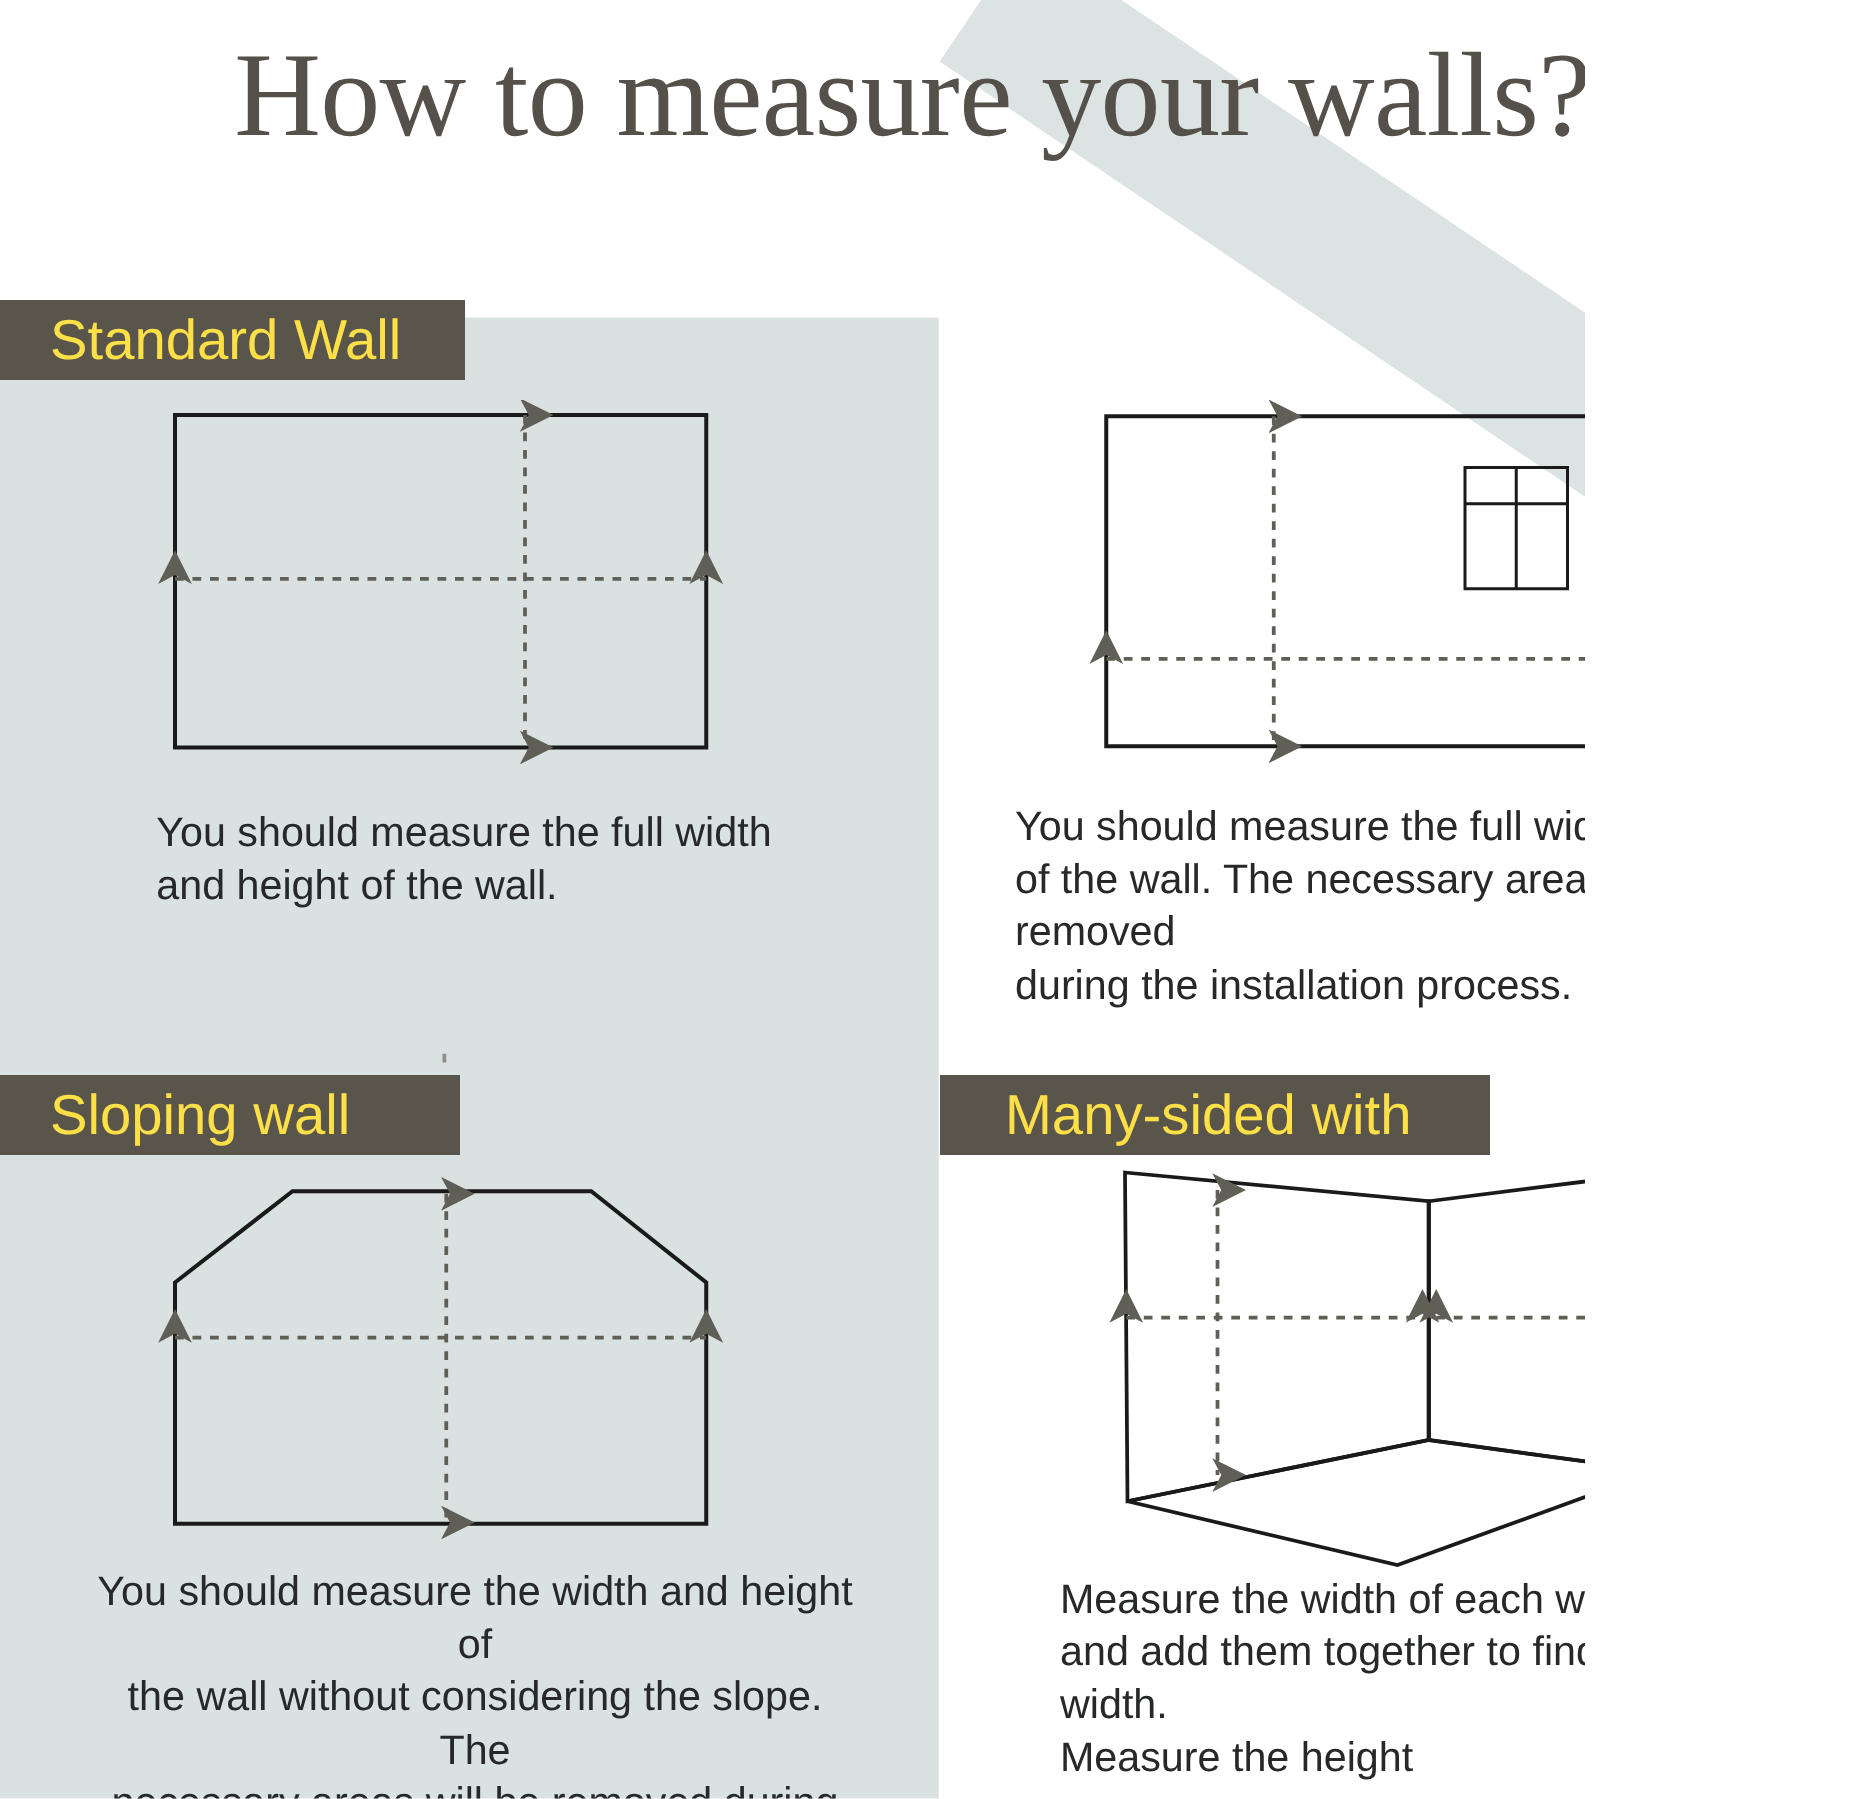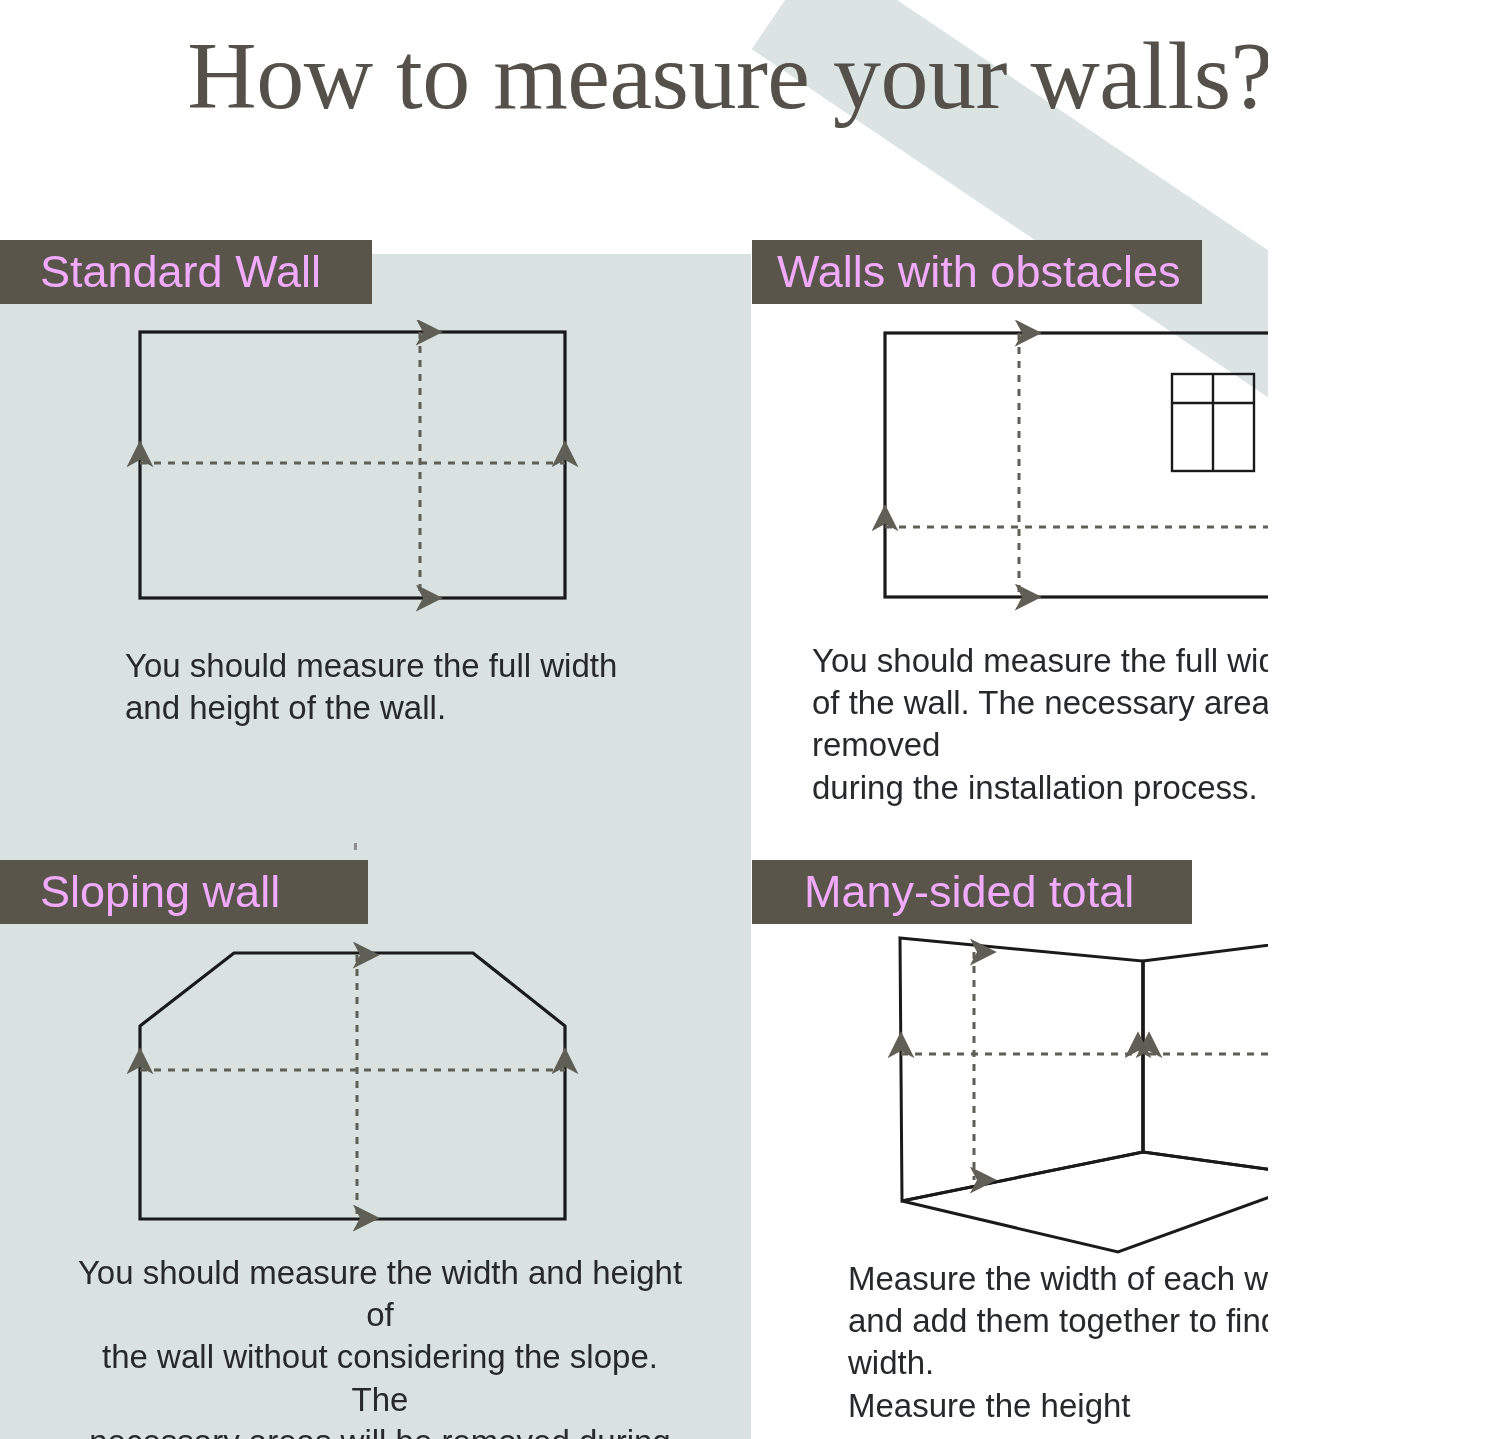--- a/index.html
+++ b/index.html
@@ -55,21 +55,21 @@
     width: 751px;
     height: 1185px;
     background: #d9e1e1;
     z-index: 1;
   }
 
   
   .sec-header {
     position: absolute;
     background: #5a554b;
-    color: #f0abfc;
+    color: #fde047;
     font-size: 45px;
     line-height: 64px;
     height: 64px;
     z-index: 4;
     white-space: nowrap;
     font-weight: 400;
     overflow: hidden;
   }
   .sec-header .lbl { display: inline-block; }
 
@@ -144,23 +144,20 @@
 
       <line x1="300" y1="12" x2="300" y2="278" stroke="#5f5f55" stroke-width="3" stroke-dasharray="7,7" marker-start="url(#ah-up)" marker-end="url(#ah-dn)"></line>
 
       <line x1="20" y1="143" x2="445" y2="143" stroke="#5f5f55" stroke-width="3" stroke-dasharray="7,7" marker-start="url(#ah-up)" marker-end="url(#ah-dn)"></line>
     </svg>
   </div>
 
   <div class="caption" id="cap-standard">You should measure the full width
  and height of the wall.</div>
 
-  <div class="sec-header" id="hdr-obstacles">
-    <span class="lbl">Walls with obstacles</span>
-  </div>
 
   <div class="diagram" id="dia-obstacles">
     <svg width="480" height="300" viewBox="0 0 480 300" xmlns="http://www.w3.org/2000/svg">
       <defs>
         <marker id="ah2" markerWidth="9" markerHeight="9" refX="4.5" refY="7.6" orient="auto">
           <path d="M4.5 0 L9 9 L4.5 6.6 L0 9 Z" fill="#5f5f55"></path>
         </marker>
       </defs>
       <rect x="25" y="13" width="422" height="264" fill="none" stroke="#1a1a1a" stroke-width="3.2"></rect>
 
@@ -197,21 +194,21 @@
       <line x1="20" y1="140" x2="445" y2="140" stroke="#5f5f55" stroke-width="3" stroke-dasharray="7,7" marker-start="url(#ah3)" marker-end="url(#ah3)"></line>
     </svg>
   </div>
 
   <div class="caption" id="cap-sloping">You should measure the width and height of
 the wall without considering the slope. The
 necessary areas will be removed during the
 installation process.</div>
 
   <div class="sec-header" id="hdr-many">
-    <span class="lbl">Many-sided total</span>
+    <span class="lbl">Many-sided with</span>
   </div>
 
   <div class="diagram" id="dia-many">
     <svg width="490" height="360" viewBox="0 0 490 360" xmlns="http://www.w3.org/2000/svg">
       <defs>
         <marker id="ah4" markerWidth="9" markerHeight="9" refX="4.5" refY="7.6" orient="auto">
           <path d="M4.5 0 L9 9 L4.5 6.6 L0 9 Z" fill="#5f5f55"></path>
         </marker>
       </defs>
 

